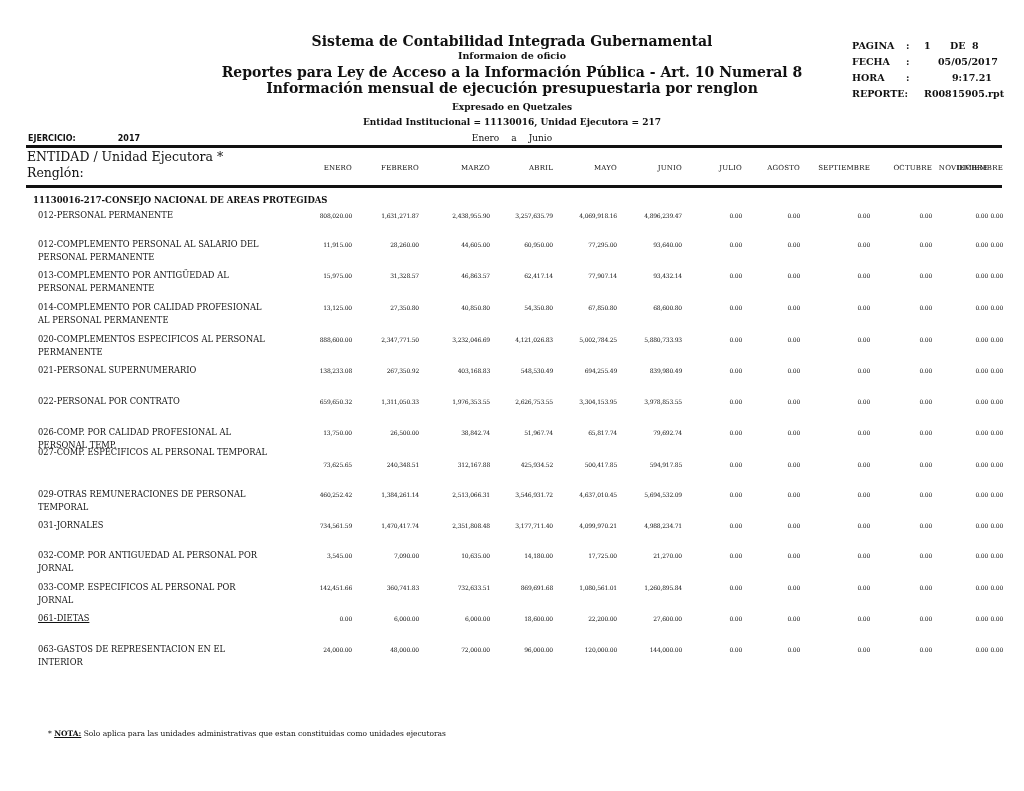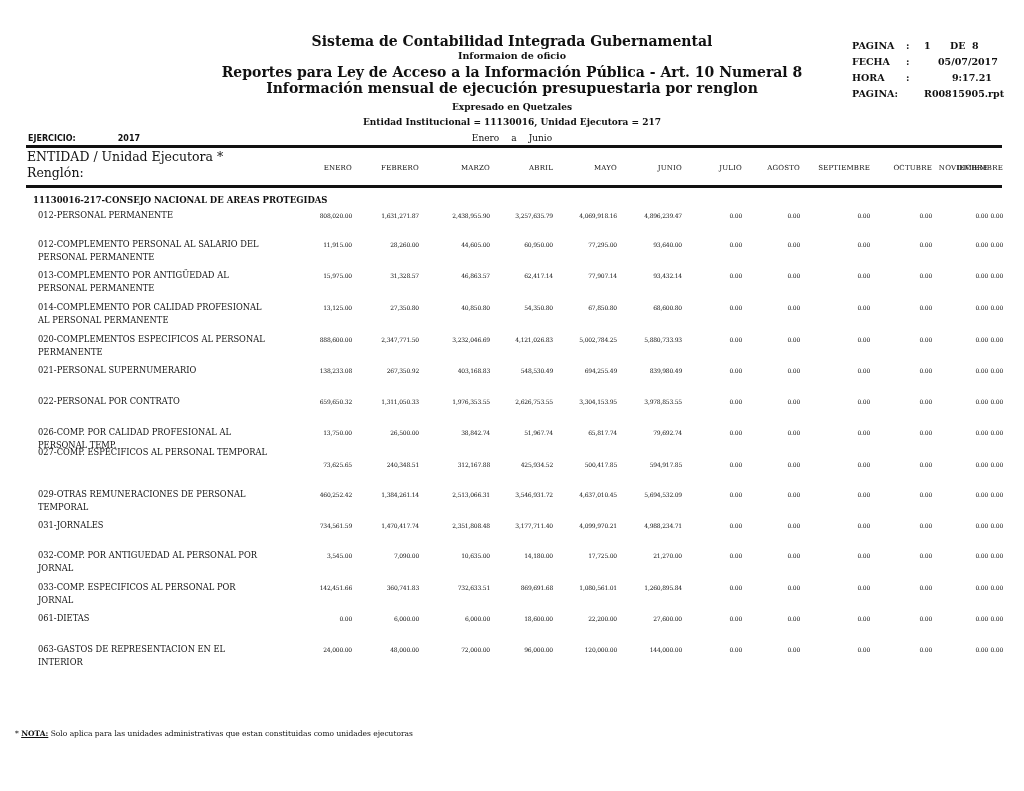--- a/index.html
+++ b/index.html
@@ -19,21 +19,21 @@
   .meta .k { width: 54px; }
   .meta .c { width: 18px; }
   .ejer { left: 28px; top: 134px; font-family: "DejaVu Sans", "Liberation Sans", sans-serif; font-size: 8px; font-weight: bold; }
   .ejer span.v { margin-left: 42px; }
   .hr-thick { position: absolute; left: 26px; width: 976px; height: 3px; background: #111; }
   .hdr-left { left: 27px; top: 149px; font-size: 12.5px; line-height: 16px; }
   .month-hdr { position: absolute; top: 164px; font-size: 7px; font-weight: normal; letter-spacing: 0.2px; text-align: right; width: 80px; }
   .entity { left: 33px; top: 195px; font-size: 8.5px; font-weight: bold; }
   .row-label { position: absolute; left: 38px; width: 230px; font-size: 8.3px; line-height: 13px; }
   .num { position: absolute; font-size: 6px; text-align: right; width: 80px; letter-spacing: -0.2px; }
-  .note { left: 15px; top: 729px; font-size: 7.5px; }
+  .note { left: 48px; top: 729px; font-size: 7.5px; }
   .note u { font-weight: bold; }
 </style>
 </head>
 <body>
 
 <div class="abs center t1">Sistema de Contabilidad Integrada Gubernamental</div>
 <div class="abs center t2">Informaion de oficio</div>
 <div class="abs center t3">Reportes para Ley de Acceso a la Información Pública - Art. 10 Numeral 8</div>
 <div class="abs center t4">Información mensual de ejecución presupuestaria por renglon</div>
 <div class="abs center t5">Expresado en Quetzales</div>
@@ -44,29 +44,29 @@
   <div class="row">
     <span class="k">PAGINA</span>
     <span class="c">:</span>
     <span style="width:26px">1</span>
     <span style="width:22px">DE</span>
     <span>8</span>
   </div>
   <div class="row">
     <span class="k">FECHA</span>
     <span class="c">:</span>
-    <span style="padding-left:14px">05/07/2017</span>
+    <span style="padding-left:14px">05/05/2017</span>
   </div>
   <div class="row">
     <span class="k">HORA</span>
     <span class="c">:</span>
     <span style="padding-left:28px">9:17.21</span>
   </div>
   <div class="row">
-    <span style="width:72px">PAGINA:</span>
+    <span style="width:72px">REPORTE:</span>
     <span>R00815905.rpt</span>
   </div>
 </div>
 
 <div class="abs ejer"><span>EJERCICIO:</span><span class="v">2017</span></div>
 
 <div class="hr-thick" style="top:145px"></div>
 
 <div class="abs hdr-left">
   <div>ENTIDAD  / Unidad Ejecutora *</div>
@@ -282,21 +282,21 @@
       <div class="num" style="left: 537px; top: 584px;">1,080,561.01</div>
       <div class="num" style="left: 602px; top: 584px;">1,260,895.84</div>
       <div class="num" style="left: 662px; top: 584px;">0.00</div>
       <div class="num" style="left: 720px; top: 584px;">0.00</div>
       <div class="num" style="left: 790px; top: 584px;">0.00</div>
       <div class="num" style="left: 852px; top: 584px;">0.00</div>
       <div class="num" style="left: 908px; top: 584px;">0.00</div>
       <div class="num" style="left: 923px; top: 584px;">0.00</div>
     </div>
     <div>
-      <div class="row-label" style="top: 612px;">061-DIETAS</div>
+      <div class="row-label" style="top: 612px; text-decoration: underline;">061-DIETAS</div>
       <div class="num" style="left: 272px; top: 615px;">0.00</div>
       <div class="num" style="left: 339px; top: 615px;">6,000.00</div>
       <div class="num" style="left: 410px; top: 615px;">6,000.00</div>
       <div class="num" style="left: 473px; top: 615px;">18,600.00</div>
       <div class="num" style="left: 537px; top: 615px;">22,200.00</div>
       <div class="num" style="left: 602px; top: 615px;">27,600.00</div>
       <div class="num" style="left: 662px; top: 615px;">0.00</div>
       <div class="num" style="left: 720px; top: 615px;">0.00</div>
       <div class="num" style="left: 790px; top: 615px;">0.00</div>
       <div class="num" style="left: 852px; top: 615px;">0.00</div>

